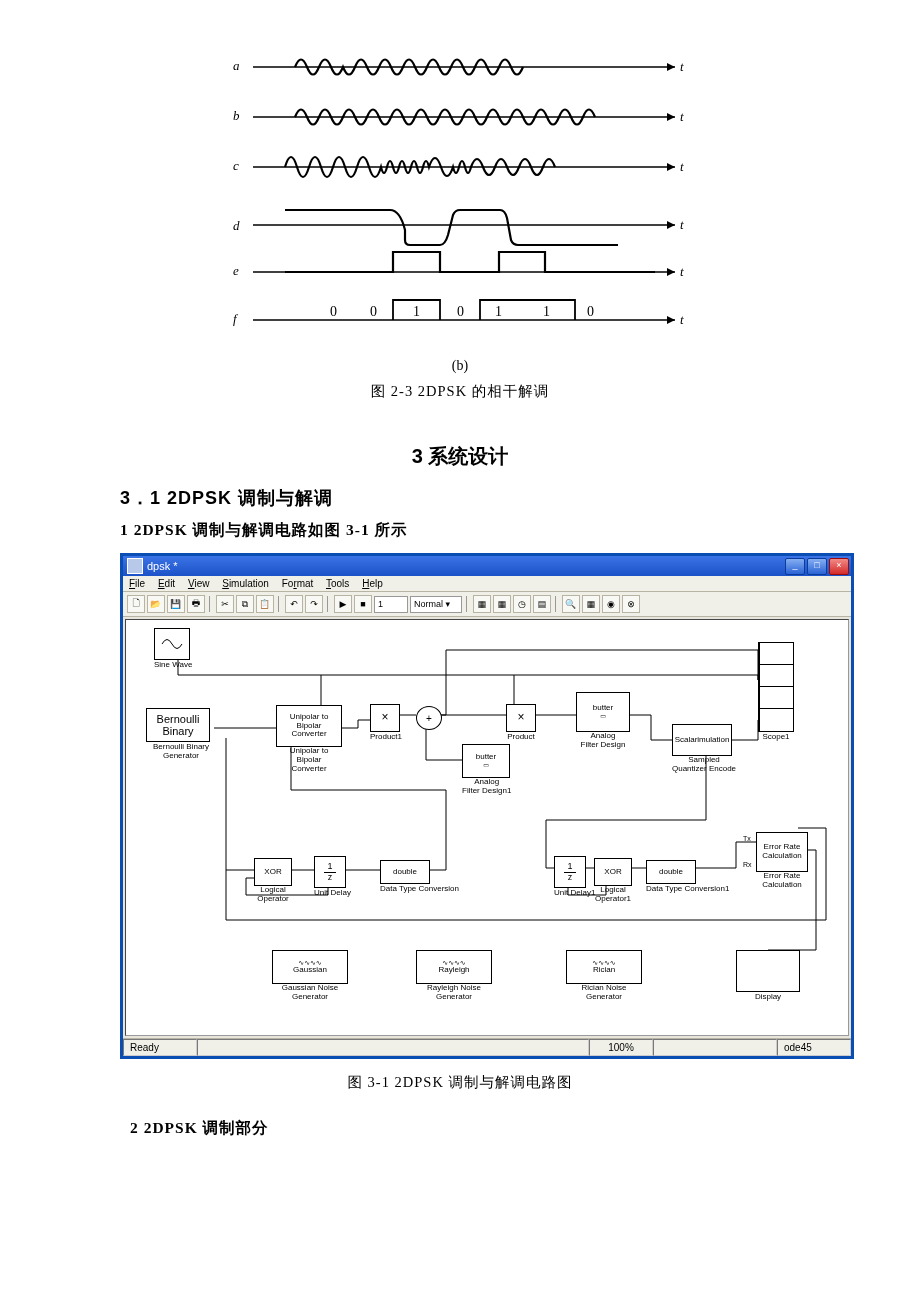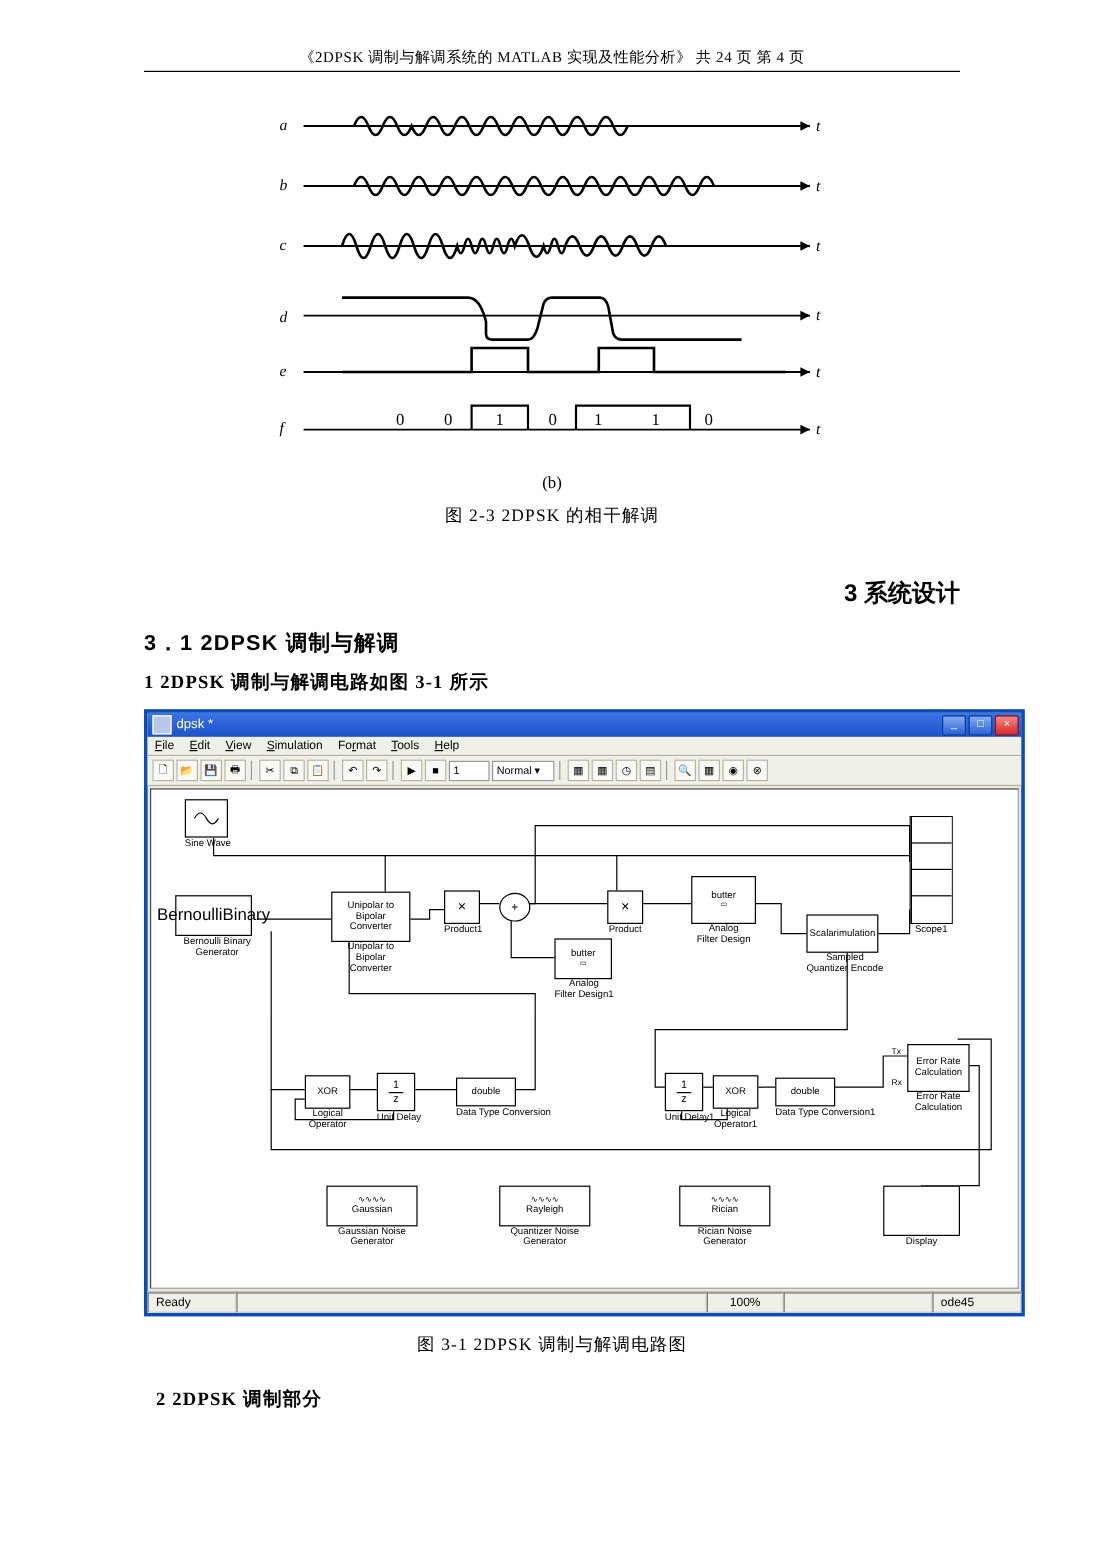--- a/index.html
+++ b/index.html
@@ -32,21 +32,21 @@
     font-size: 14px;
     margin-top: 8px;
   }
   .fig-caption {
     text-align: center;
     font-size: 14.5px;
     margin-top: 8px;
     letter-spacing: 1px;
   }
   .section-title {
-    text-align: right;
+    text-align: center;
     font-size: 20px;
     font-weight: bold;
     margin: 42px 0 16px 0;
     font-family: SimHei, "黑体", sans-serif;
   }
   .subsection {
     font-size: 18px;
     font-weight: bold;
     margin: 6px 0 10px 0;
     font-family: SimHei, "黑体", sans-serif;
@@ -188,21 +188,20 @@
   .blk .lbl2 {
     font-size: 8px;
     white-space: nowrap;
   }
   svg .wire { stroke:#000; stroke-width:1; fill:none; }
 </style>
 </head>
 <body>
 
 <div class="page">
-  <div class="header-line">《2DPSK 调制与解调系统的 MATLAB 实现及性能分析》  共 24 页  第 4 页</div>
 
   <svg class="fig-waves" viewBox="0 0 470 310" xmlns="http://www.w3.org/2000/svg">
     <g font-family="Times,serif" font-size="13" font-style="italic">
       <text x="8" y="30">a</text>
       <text x="8" y="80">b</text>
       <text x="8" y="130">c</text>
       <text x="8" y="190">d</text>
       <text x="8" y="235">e</text>
       <text x="8" y="283">f</text>
     </g>
@@ -362,21 +361,21 @@
       <div class="blk" style="left:28px;top:8px">
         <div class="box" style="width:28px;height:26px">
             <svg width="24" height="20">
               <path d="M2 10 q5 -9 10 0 t10 0" stroke="#000" fill="none"></path>
             </svg>
           </div>
         <div class="lbl">Sine Wave</div>
       </div>
 
       <div class="blk" style="left:20px;top:88px">
-        <div class="box" style="width:56px;height:28px;font-size:14px;">
+        <div class="box" style="width:56px;height:28px;font-size:11px;flex-direction:column">
             <span>Bernoulli</span>
             <span>Binary</span>
           </div>
         <div class="lbl" style="white-space:normal;width:70px">Bernoulli Binary
 Generator</div>
       </div>
 
       <div class="blk" style="left:150px;top:85px">
         <div class="box" style="width:58px;height:36px;flex-direction:column">
             <span>Unipolar to</span>
@@ -497,21 +496,21 @@
           </div>
         <div class="lbl2">Gaussian Noise</div>
           <div class="lbl2">Generator</div>
       </div>
 
       <div class="blk" style="left:290px;top:330px">
         <div class="box" style="width:68px;height:28px;flex-direction:column">
             <span style="font-size:7px">∿∿∿∿</span>
             <span>Rayleigh</span>
           </div>
-        <div class="lbl2">Quantizer Noise</div>
+        <div class="lbl2">Rayleigh Noise</div>
           <div class="lbl2">Generator</div>
       </div>
 
       <div class="blk" style="left:440px;top:330px">
         <div class="box" style="width:68px;height:28px;flex-direction:column">
             <span style="font-size:7px">∿∿∿∿</span>
             <span>Rician</span>
           </div>
         <div class="lbl2">Rician Noise</div>
           <div class="lbl2">Generator</div>

